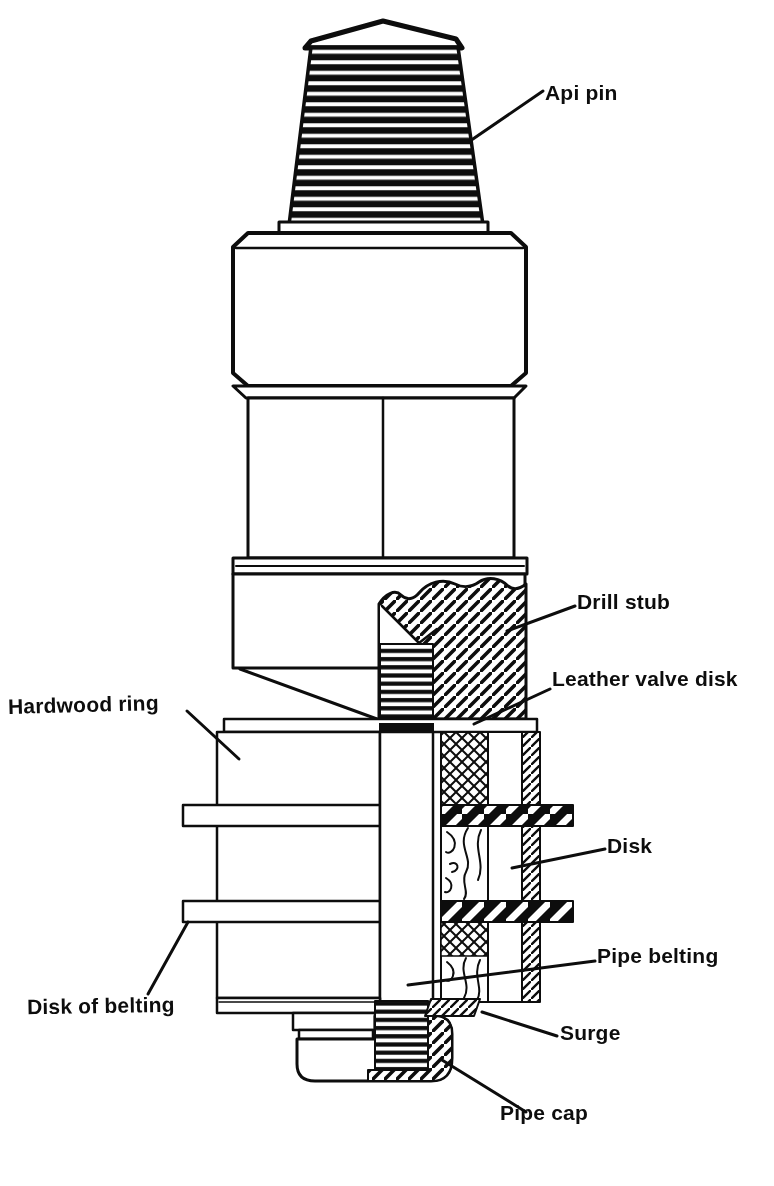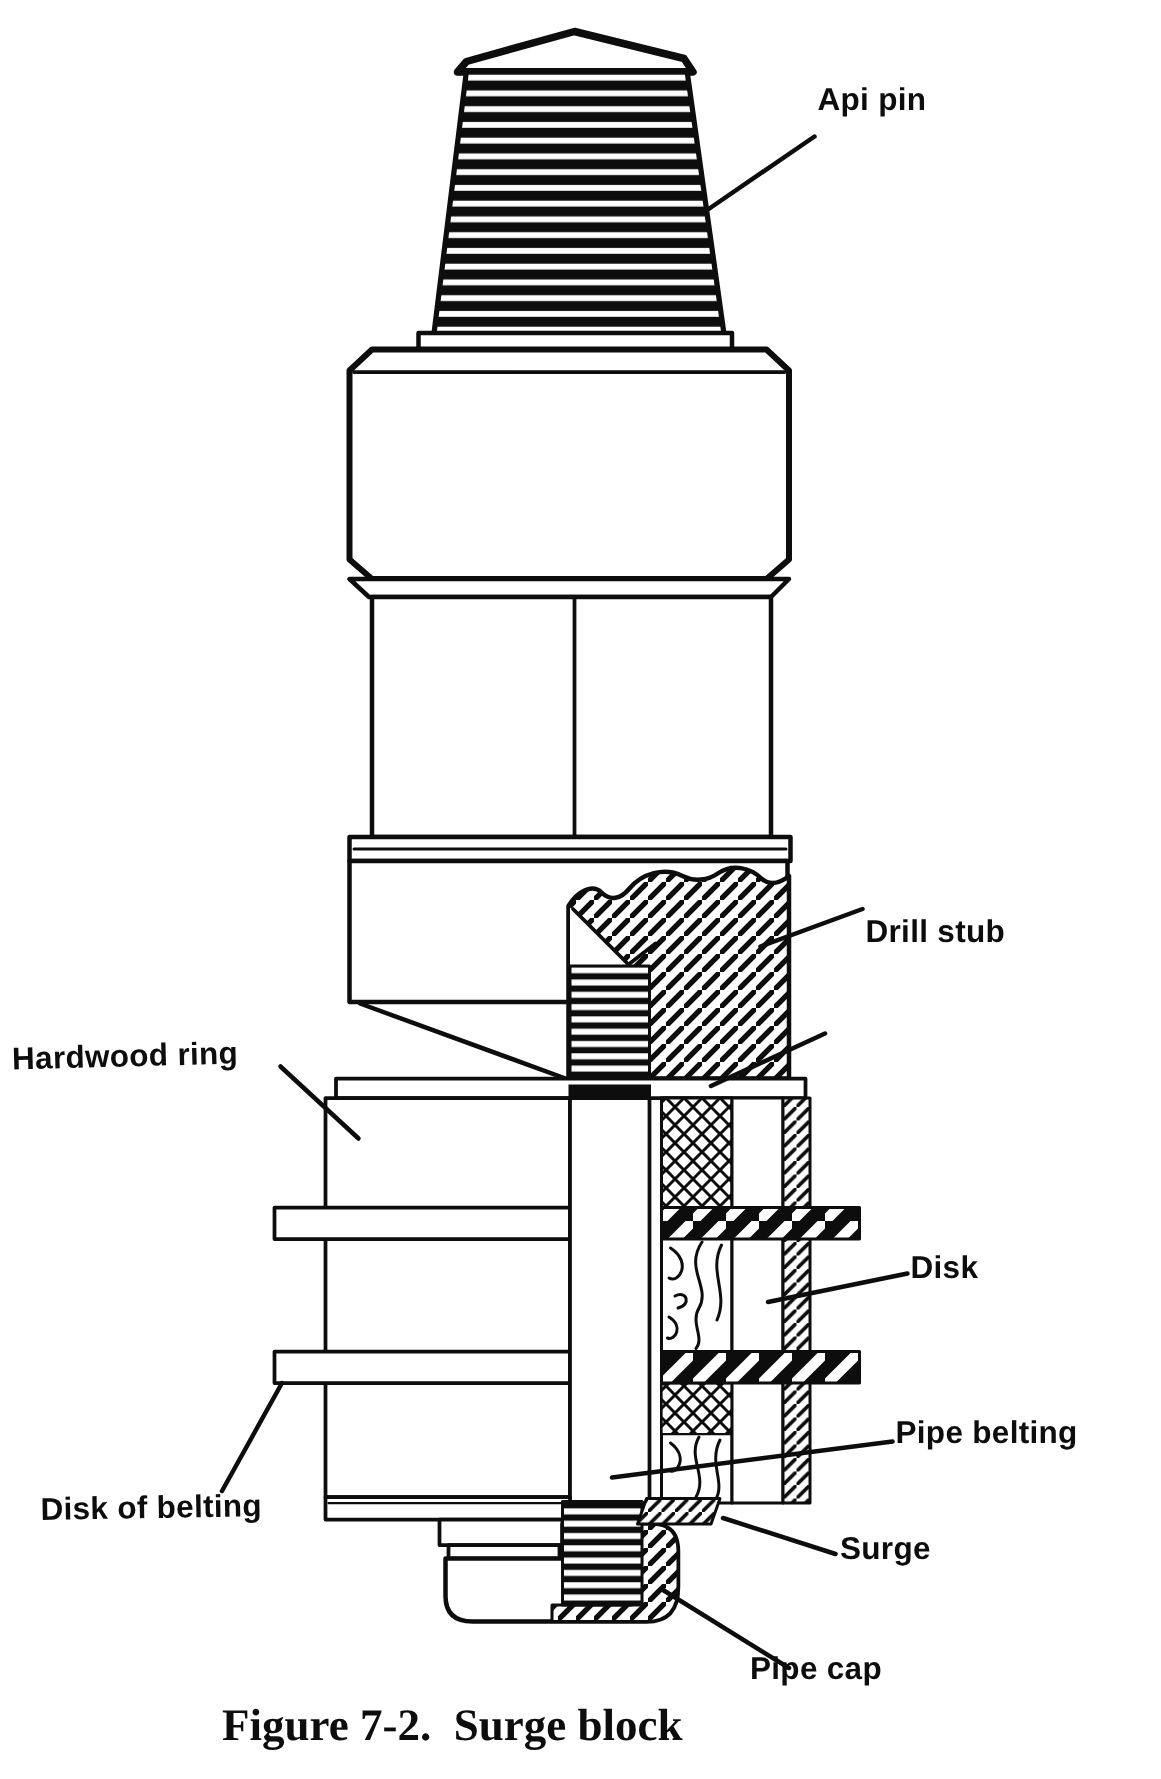--- a/index.html
+++ b/index.html
@@ -165,23 +165,23 @@
       <line x1="550" y1="689" x2="474" y2="724"></line>
       <line x1="187" y1="711" x2="239" y2="759"></line>
       <line x1="605" y1="849" x2="512" y2="868"></line>
       <line x1="595" y1="961" x2="408" y2="985"></line>
       <line x1="148" y1="994" x2="188" y2="922"></line>
       <line x1="557" y1="1036" x2="482" y2="1012"></line>
       <line x1="526" y1="1112" x2="442" y2="1060"></line>
     </g>
   </svg>
 
-  <div class="callout" style="left:545px; top:56px;">Api pin</div>
-  <div class="callout" style="left:577px; top:591px;margin-top:20px;">Drill stub</div>
+  <div class="callout" style="left:545px; top:82px;">Api pin</div>
+  <div class="callout" style="left:577px; top:591px;">Drill stub</div>
+  <div class="callout" style="left:552px; top:668px;">Leather valve disk</div>
   <div class="callout tilt-1" style="left:8px; top:694px;">Hardwood ring</div>
   <div class="callout" style="left:607px; top:835px;">Disk</div>
   <div class="callout" style="left:597px; top:945px;">Pipe belting</div>
   <div class="callout tilt-2" style="left:27px; top:995px;">Disk of belting</div>
   <div class="callout" style="left:560px; top:1022px;">Surge</div>
   <div class="callout" style="left:500px; top:1102px;">Pipe cap</div>
 
-  <div id="caption">Figure 7-2.  Surge block</div>
 </div>
 
 </body></html>

